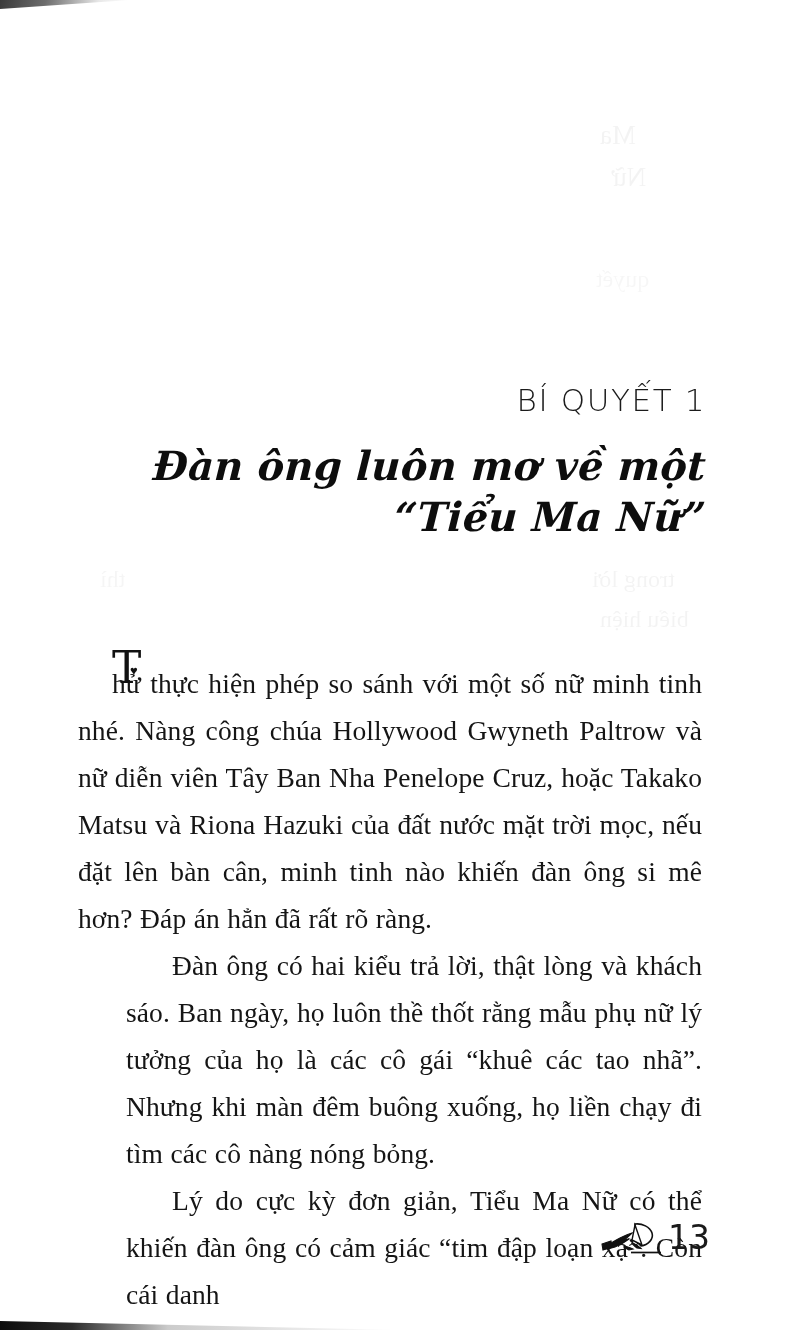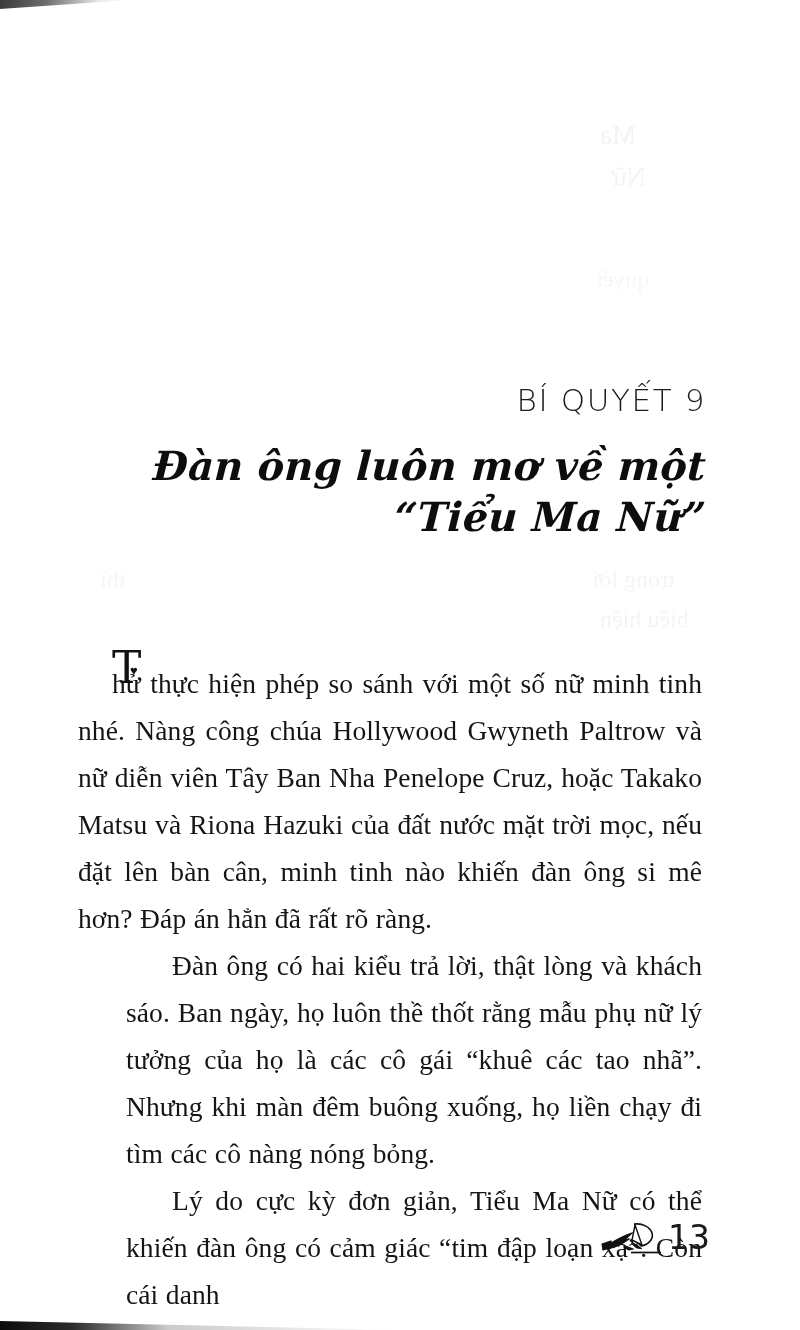--- a/index.html
+++ b/index.html
@@ -178,21 +178,21 @@
   <div class="scan-edge-top"></div>
   <div class="scan-edge-bottom"></div>
 
   <div class="bleed bleed-a">Ma</div>
   <div class="bleed bleed-b">Nữ</div>
   <div class="bleed bleed-c">trong lời</div>
   <div class="bleed bleed-d">biểu hiện</div>
   <div class="bleed bleed-e">thì</div>
   <div class="bleed bleed-f">quyết</div>
 
-  <div class="chapter-kicker">BÍ QUYẾT 9</div>
+  <div class="chapter-kicker">BÍ QUYẾT 1</div>
 
   <div class="chapter-title">
     <span class="line">Đàn ông luôn mơ về một</span>
     <span class="line">“Tiểu Ma Nữ”</span>
   </div>
 
   <div class="body-copy">
 
     <p class="first-para"><span class="dropcap">
           <span class="dropcap-glyph">T</span>

